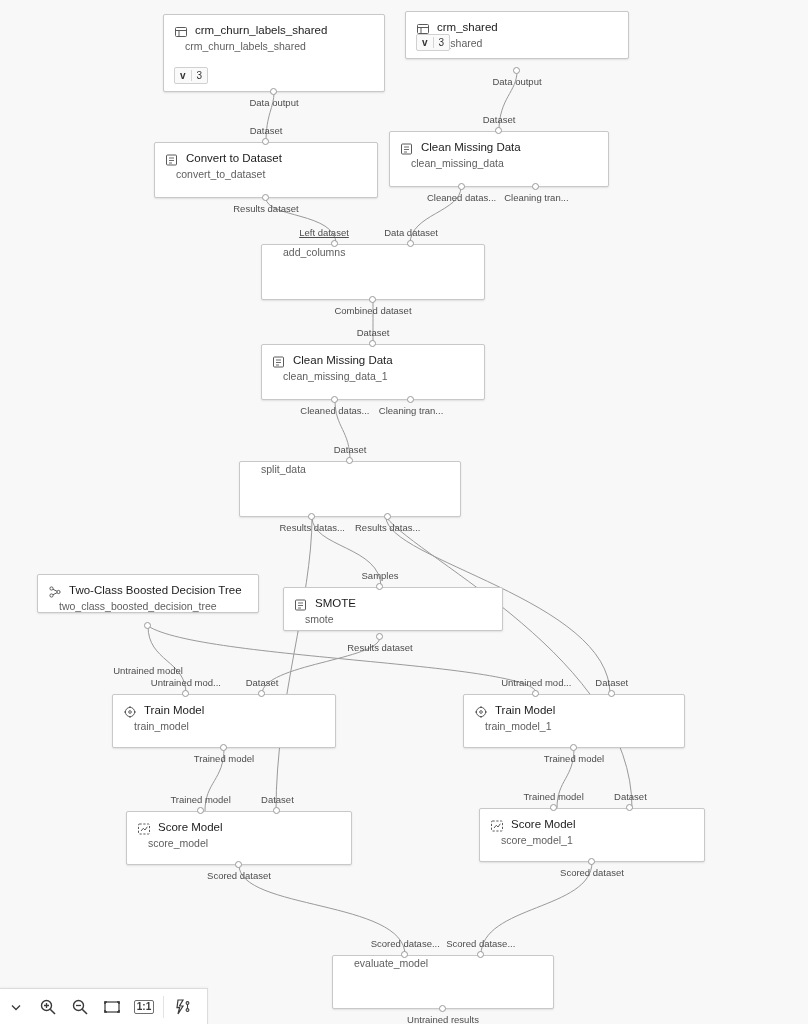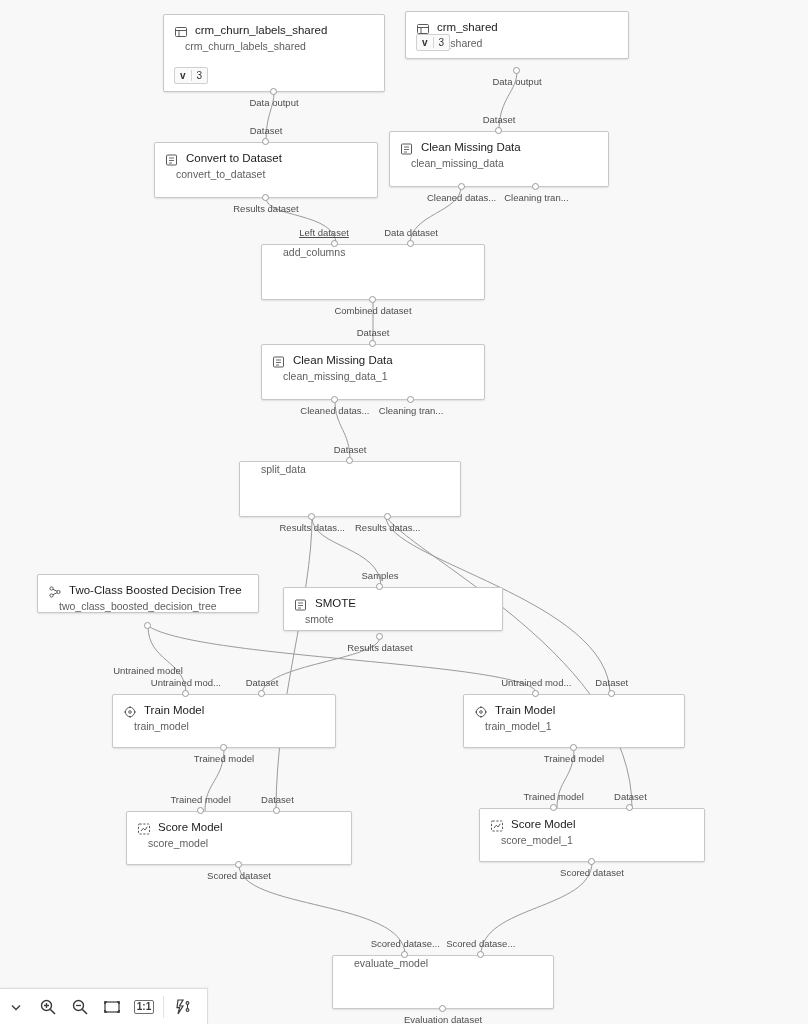--- a/index.html
+++ b/index.html
@@ -383,21 +383,21 @@
       <div class="port" style="left: 588px; top: 858px;"></div>
       <div class="port-label" style="left: 547px; top: 867px; width: 90px; text-align: center;">Scored dataset</div>
       <div class="node" style="left: 332px; top: 955px; width: 222px; height: 54px;">
         <div class="node-sub">evaluate_model</div>
       </div>
       <div class="port" style="left: 401.26px; top: 951px;"></div>
       <div class="port-label" style="left: 365.26px; top: 938px; width: 80px; text-align: center;">Scored datase...</div>
       <div class="port" style="left: 476.74px; top: 951px;"></div>
       <div class="port-label" style="left: 440.74px; top: 938px; width: 80px; text-align: center;">Scored datase...</div>
       <div class="port" style="left: 439px; top: 1005px;"></div>
-      <div class="port-label" style="left: 398px; top: 1014px; width: 90px; text-align: center;">Evaluation dataset</div>
+      <div class="port-label" style="left: 398px; top: 1014px; width: 90px; text-align: center;">Untrained results</div>
     </div>
 
   <div id="toolbar">
     <div class="tb-btn" title="Collapse">
       <svg width="14" height="14" viewBox="0 0 14 14">
           <path d="M3 5.5 L7 9.5 L11 5.5" fill="none" stroke="currentColor" stroke-width="1.3"></path>
         </svg>
     </div>
     <div class="tb-btn" title="Zoom in">
       <svg width="18" height="18" viewBox="0 0 18 18">

